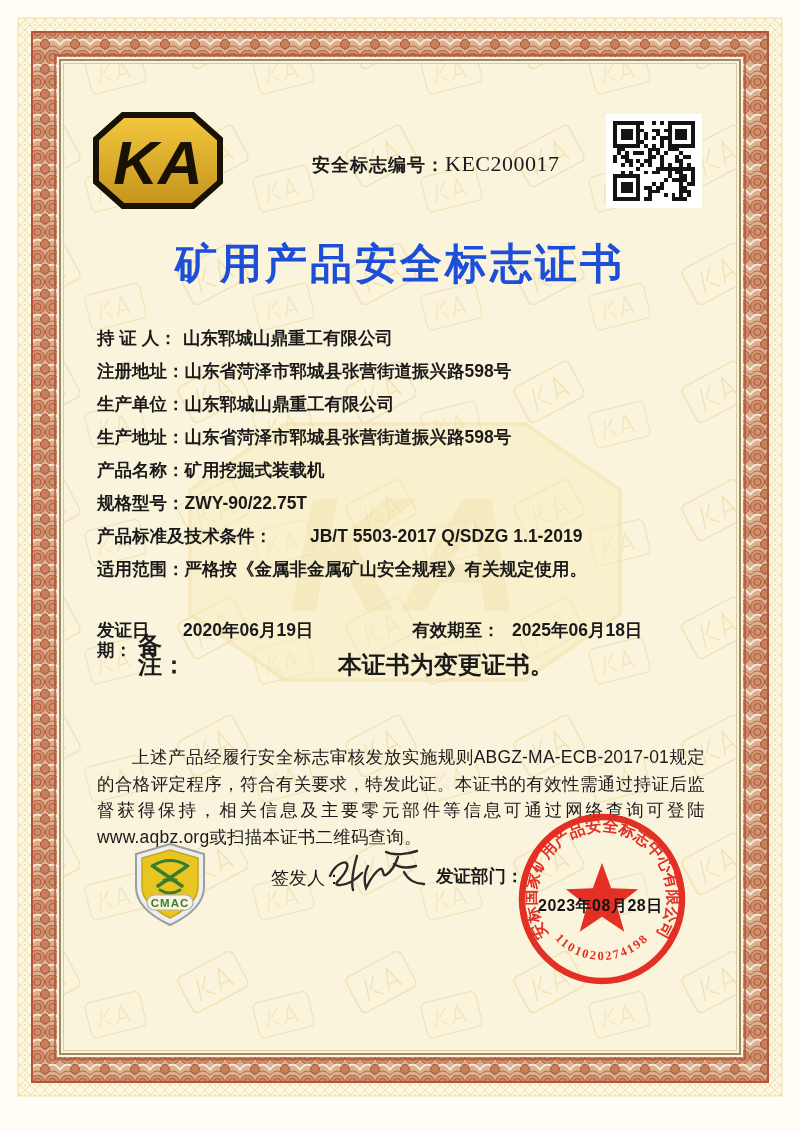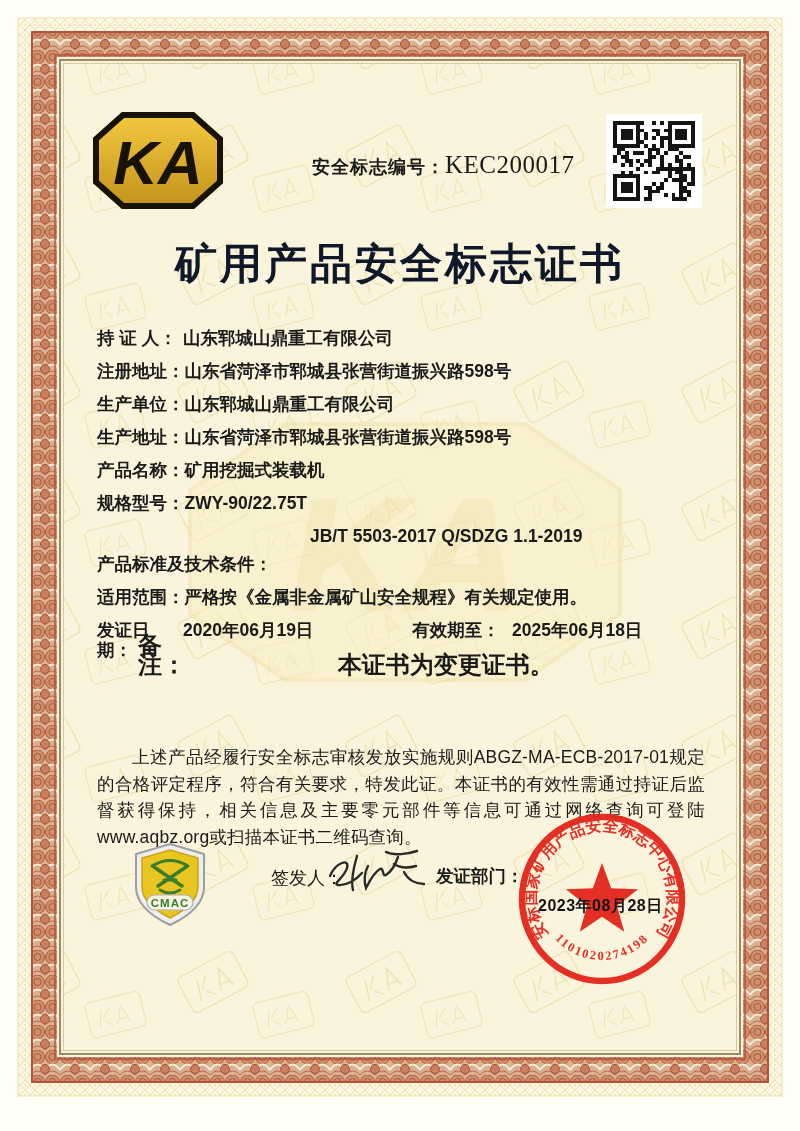--- a/index.html
+++ b/index.html
@@ -4,32 +4,32 @@
 <style>
   html,body{margin:0;padding:0;background:#ffffff;}
   .page{position:relative;width:800px;height:1131px;overflow:hidden;
         background:#fffdf6;font-family:"Liberation Sans","DejaVu Sans",sans-serif;color:#1a1a1a;}
   .bg{position:absolute;left:0;top:0;z-index:0;}
   .layer{position:absolute;z-index:2;}
 
   
   .ka-logo{left:93px;top:112px;}
   .cert-line{left:312px;top:151px;font-size:18px;font-weight:600;letter-spacing:1px;}
-  .cert-line .num{font-family:"Liberation Serif","DejaVu Serif",serif;font-weight:400;font-size:25px;letter-spacing:.5px;text-align:center;}
+  .cert-line .num{font-family:"Liberation Serif","DejaVu Serif",serif;font-weight:400;font-size:22px;letter-spacing:.5px;text-align:center;}
   .qr-box{left:606px;top:114px;width:82px;height:80px;background:#ffffff;padding:7px;}
   .title{left:0;top:236px;width:800px;text-align:center;font-size:42px;font-weight:900;
-         letter-spacing:3px;color:#0f172a;font-family:"DejaVu Sans","Liberation Sans",sans-serif;}
+         letter-spacing:3px;color:#1d4ed8;font-family:"DejaVu Sans","Liberation Sans",sans-serif;}
 
   
   .fields{left:97px;top:328px;width:618px;font-size:17.5px;line-height:20px;}
   .row{display:flex;margin-bottom:13px;}
   .row.gap{margin-top:4px;}
   .lbl{flex:0 0 86px;font-weight:700;white-space:nowrap;}
   .val{font-weight:700;white-space:nowrap;}
-  .row.long .lbl{flex:0 0 auto;margin-right:38px;margin-top:28px;}
+  .row.long .lbl{flex:0 0 auto;margin-right:38px;}
   .row .val.kai{font-weight:700;}
   .date-row{left:97px;top:620px;width:618px;display:flex;font-size:17.5px;line-height:20px;}
   .date-row .l1{flex:0 0 86px;font-weight:700;}
   .date-row .v1{flex:0 0 217px;font-weight:700;}
   .date-row .l2{flex:0 0 112px;font-weight:700;text-align:center;}
   .date-row .v2{font-weight:700;}
   .remark-row{left:97px;top:635px;font-size:24px;line-height:20px;margin-left:41px;}
   .remark-row .lbl2{display:inline-block;width:88px;font-weight:700;}
   .remark-row .val2{display:inline-block;margin-left:105px;font-weight:700;}
 

